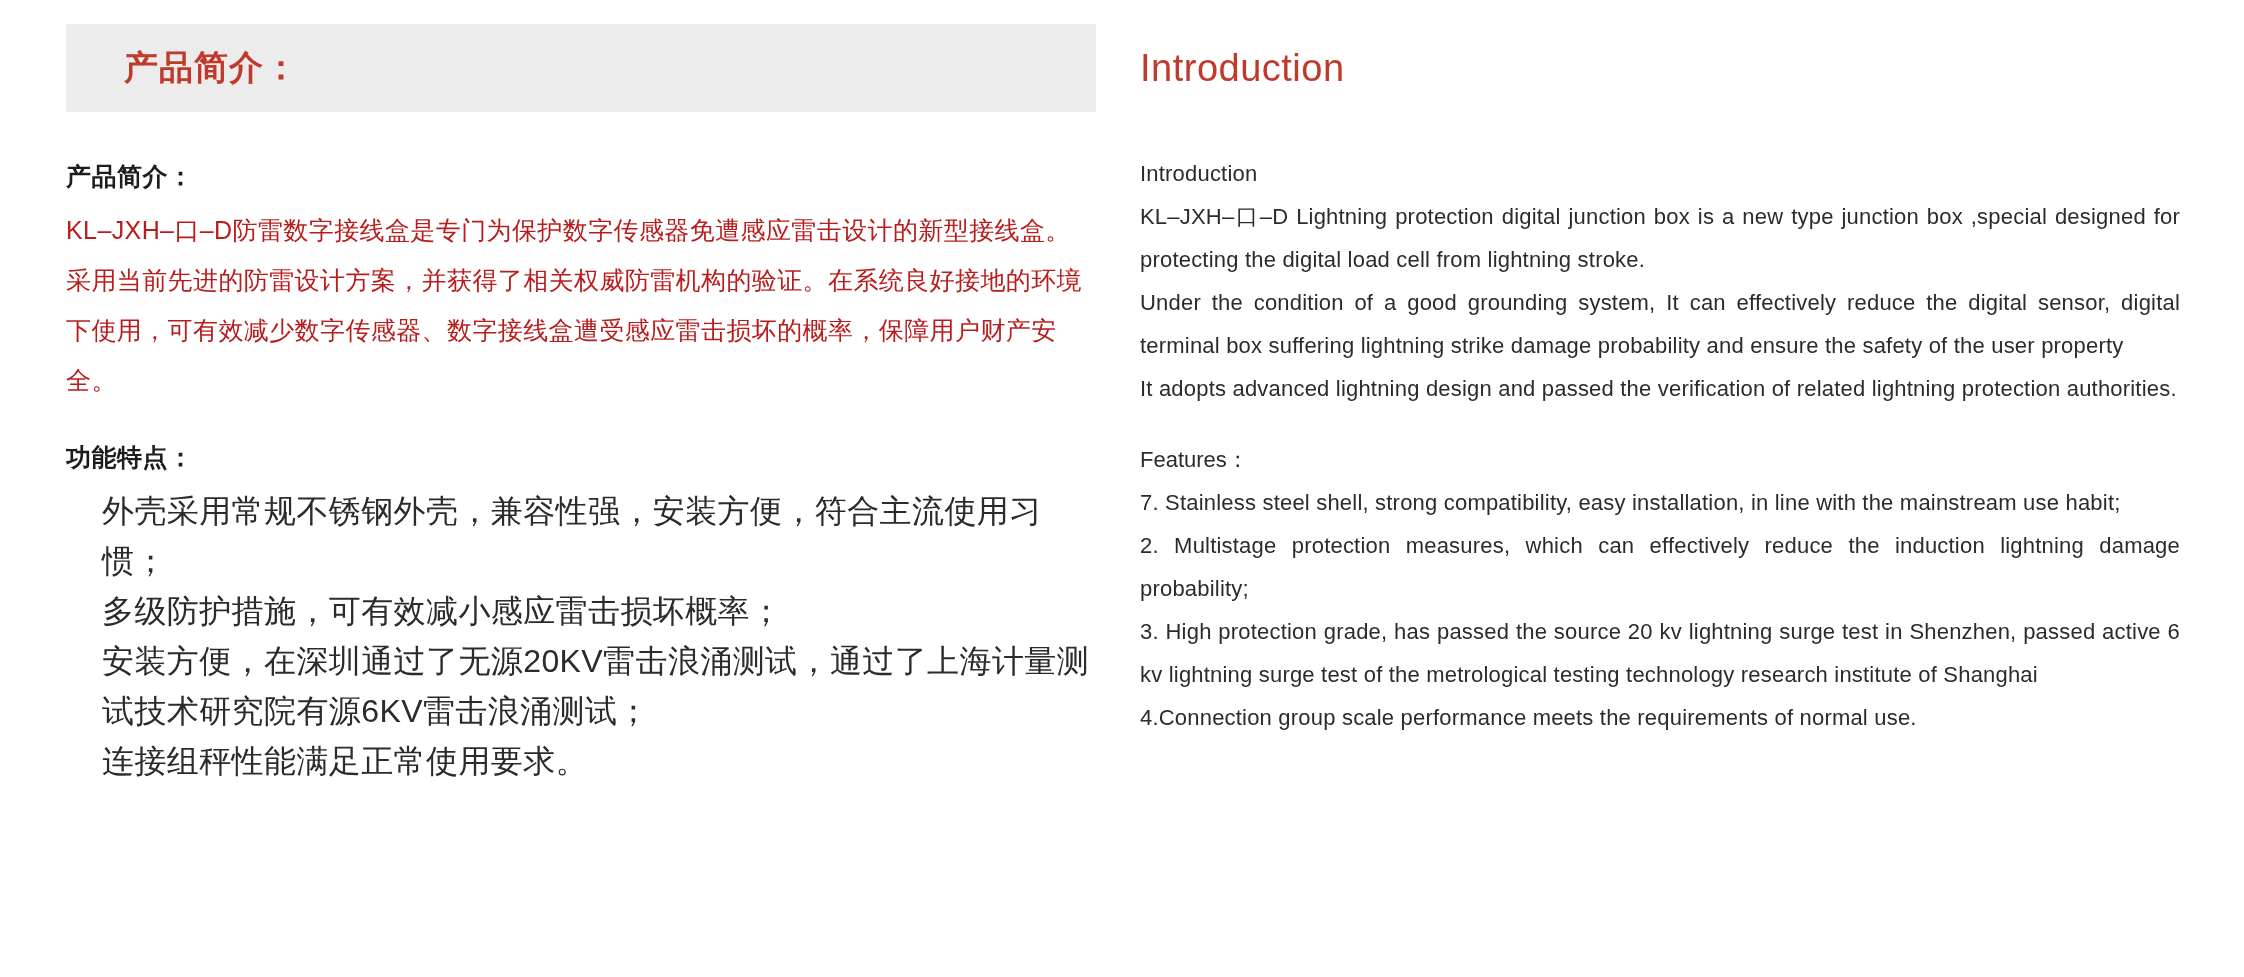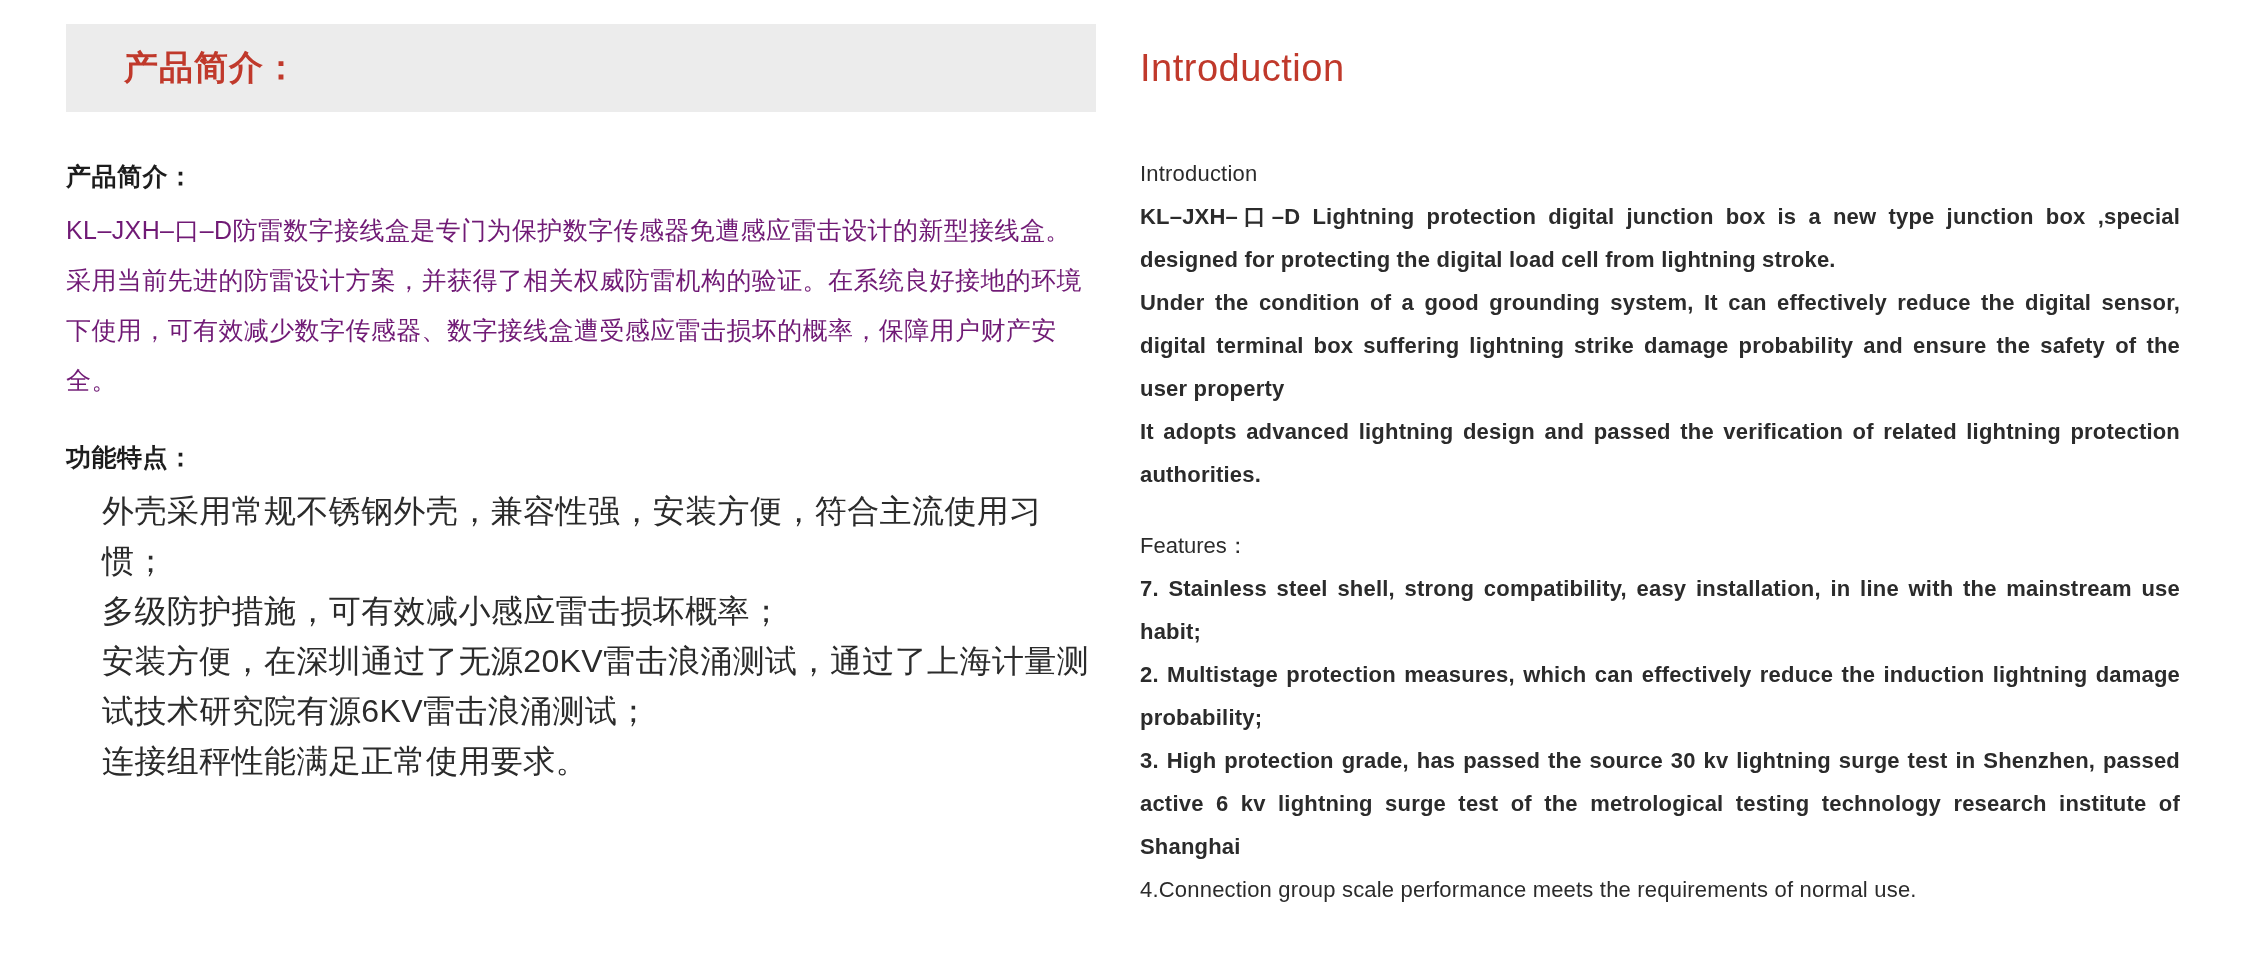--- a/index.html
+++ b/index.html
@@ -52,21 +52,21 @@
   .section-heading {
     font-size: 25px;
     font-weight: 700;
     color: #1d1d1d;
     margin-bottom: 12px;
     letter-spacing: 0.5px;
   }
   .cn-para {
     font-size: 25px;
     line-height: 50px;
-    color: #701a75;
+    color: #b91c1c;
     letter-spacing: 0.4px;
     max-width: 1020px;
   }
   .cn-list {
     font-size: 32px;
     line-height: 50px;
     color: #2b2b2b;
     letter-spacing: 0.4px;
     max-width: 1020px;
     margin-left: 36px;
@@ -94,21 +94,20 @@
   }
   .en-line {
     font-size: 22px;
     line-height: 43px;
     color: #2b2b2b;
     letter-spacing: 0.2px;
   }
   .en-just {
     text-align: justify;
     text-align-last: left;
-    font-weight: bold;
   }
   .en-gap { height: 28px; }
   .en-sub {
     font-size: 22px;
     line-height: 43px;
     color: #2b2b2b;
   }
 </style>
 </head>
 <body>
@@ -146,19 +145,19 @@
       <div class="en-line">Introduction</div>
       <div class="en-line en-just">KL–JXH–口–D Lightning protection digital junction box is a new type junction box ,special designed for protecting the digital load cell from lightning stroke.</div>
       <div class="en-line en-just">Under the condition of a good grounding system, It can effectively reduce the digital sensor, digital terminal box suffering lightning strike damage probability and ensure the safety of the user property</div>
       <div class="en-line en-just">It adopts advanced lightning design and passed the verification of related lightning protection authorities.</div>
 
       <div class="en-gap"></div>
 
       <div class="en-sub">Features：</div>
       <div class="en-line en-just">7. Stainless steel shell, strong compatibility, easy installation, in line with the mainstream use habit;</div>
       <div class="en-line en-just">2. Multistage protection measures, which can effectively reduce the induction lightning damage probability;</div>
-      <div class="en-line en-just">3. High protection grade, has passed the source 30 kv lightning surge test in Shenzhen, passed active 6 kv lightning surge test of the metrological testing technology research institute of Shanghai</div>
+      <div class="en-line en-just">3. High protection grade, has passed the source 20 kv lightning surge test in Shenzhen, passed active 6 kv lightning surge test of the metrological testing technology research institute of Shanghai</div>
       <div class="en-line">4.Connection group scale performance meets the requirements of normal use.</div>
 
     </div>
   </div>
 
 </div>
 
 </body></html>

